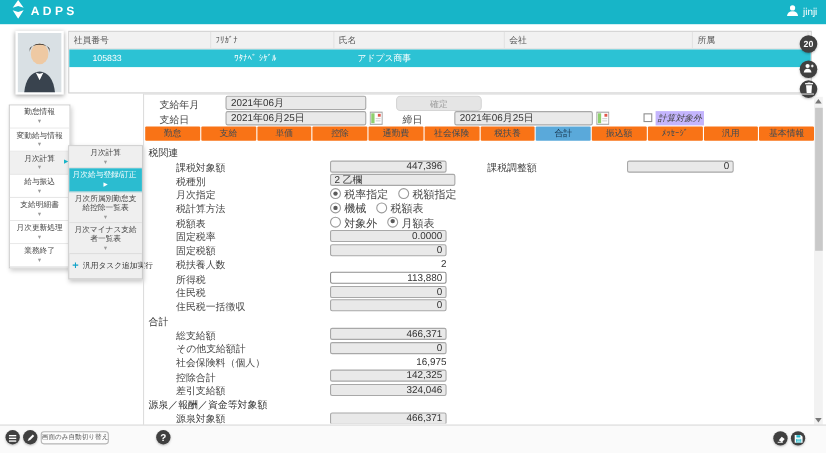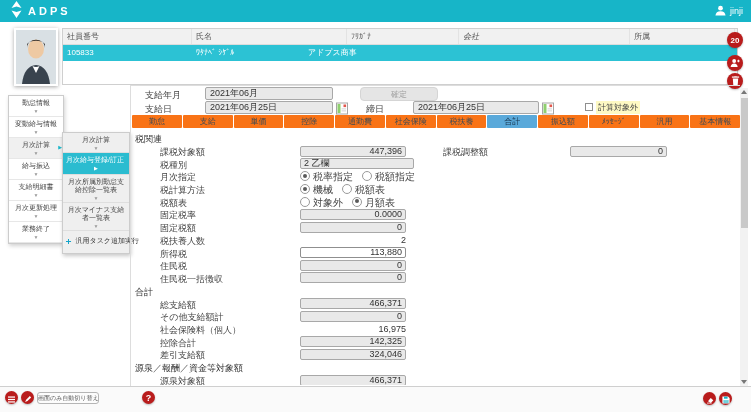--- a/index.html
+++ b/index.html
@@ -21,21 +21,21 @@
   .emp-table{position:absolute;left:62px;top:28px;width:676px;height:57px;background:#fff;
     border:1px solid #cfcfcf;box-sizing:border-box;}
   .emp-head{display:flex;height:15px;background:#f1f1f1;border-bottom:1px solid #dcdcdc;}
   .emp-hcell{font-size:8px;color:#555;line-height:15px;padding-left:4px;box-sizing:border-box;
     border-right:1px solid #e3e3e3;overflow:hidden;white-space:nowrap;}
   .emp-row{display:flex;height:16px;background:#2cc2d4;}
   .emp-cell{font-size:8px;color:#fff;line-height:16px;padding-left:4px;box-sizing:border-box;
     overflow:hidden;white-space:nowrap;}
 
   
-  .cbtn{position:absolute;border-radius:50%;background:#b91c1c;color:#fff;display:flex;
+  .cbtn{position:absolute;border-radius:50%;background:#404040;color:#fff;display:flex;
     align-items:center;justify-content:center;box-shadow:0 1px 2px rgba(0,0,0,.25);}
   .badge{font-size:8px;font-weight:bold;}
 
   
   .side-col1{position:absolute;left:8px;top:95px;width:54px;background:#fff;
     border:1px solid #ccc;box-shadow:1px 2px 4px rgba(0,0,0,.18);}
   .side-item{height:21px;box-sizing:border-box;border-bottom:1px solid #e7e7e7;
     text-align:center;padding-top:3px;position:relative;background:#fff;cursor:default;}
   .side-item.expanded{background:#f0f0f0;}
   .side-item .lbl{font-size:7px;color:#444;line-height:8px;white-space:nowrap;}
@@ -61,21 +61,21 @@
 
   
   .tlabel{position:absolute;font-size:9px;color:#444;white-space:nowrap;}
   .tfield{position:absolute;height:13px;box-sizing:border-box;border:1px solid #a8a8a8;
     border-radius:2px;background:#e9e9e9;font-size:9px;line-height:11px;padding:0 4px;color:#333;}
   .btn-confirm{position:absolute;left:360px;top:87px;width:78px;height:14px;background:#e5e5e5;
     border:1px solid #d5d5d5;border-radius:4px;font-size:8px;color:#9c9c9c;text-align:center;
     line-height:13px;box-sizing:border-box;}
   .cal{position:absolute;width:12px;height:13px;}
   .chk{position:absolute;width:8px;height:8px;border:1px solid #8f8f8f;background:#fff;box-sizing:border-box;}
-  .chk-label{position:absolute;font-size:8px;color:#444;background:#fef9c3;padding:1px 2px;white-space:nowrap;}
+  .chk-label{position:absolute;font-size:8px;color:#444;background:#c4b5fd;padding:1px 2px;white-space:nowrap;font-style:italic;}
 
   
   .tab-bar{position:absolute;left:132px;top:115px;width:608px;height:13px;display:flex;gap:1px;}
   .tab{flex:1;background:#f97316;color:#3c4a55;font-size:8px;text-align:center;line-height:13px;
     border-radius:1px;white-space:nowrap;overflow:hidden;cursor:default;}
   .tab.active{background:#5aa9da;color:#17344d;}
 
   
   .form-area{position:absolute;left:132px;top:132px;width:606px;height:253px;overflow:hidden;}
   .section-title{height:13px;line-height:14px;font-size:9px;color:#333;padding-left:3px;white-space:nowrap;}
@@ -144,27 +144,27 @@
       <ellipse cx="20" cy="19" rx="8" ry="9.5" fill="#eec9a3"></ellipse>
       <path d="M11 18 C11 7 29 7 29 18 L29 14 C26 9.5 14 9.5 11 14 Z" fill="#35302c"></path>
       <path d="M6 54 Q8 36 20 35 Q32 36 34 54 Z" fill="#39434e"></path>
       <path d="M16.5 36 L20 43 L23.5 36 Q20 38 16.5 36 Z" fill="#fff"></path>
     </svg>
   </div>
 
   <div class="emp-table">
     <div class="emp-head">
         <div class="emp-hcell" style="width: 129px;">社員番号</div>
+        <div class="emp-hcell" style="width: 112px;">ﾌﾘｶﾞﾅ</div>
         <div class="emp-hcell" style="width: 155px;">氏名</div>
-        <div class="emp-hcell" style="width: 112px;">ﾌﾘｶﾞﾅ</div>
-        <div class="emp-hcell" style="width: 171px; font-style: italic;">会社</div>
+        <div class="emp-hcell" style="width: 171px;">会社</div>
         <div class="emp-hcell" style="width: 105px;">所属</div>
       </div>
     <div class="emp-row">
-        <div class="emp-cell" style="width: 129px;">105833</div>
+        <div class="emp-cell" style="width: 129px; margin-left: 17px;">105833</div>
         <div class="emp-cell" style="width: 112px;">ﾜﾀﾅﾍﾞ ｼｹﾞﾙ</div>
         <div class="emp-cell" style="width: 171px;">アドプス商事</div>
       </div>
   </div>
 
   <div class="cbtn badge" style="left:727px;top:32px;width:16px;height:16px;">
     <span>20</span>
   </div>
   <div class="cbtn" style="left:727px;top:55px;width:16px;height:16px;">
     <span>

